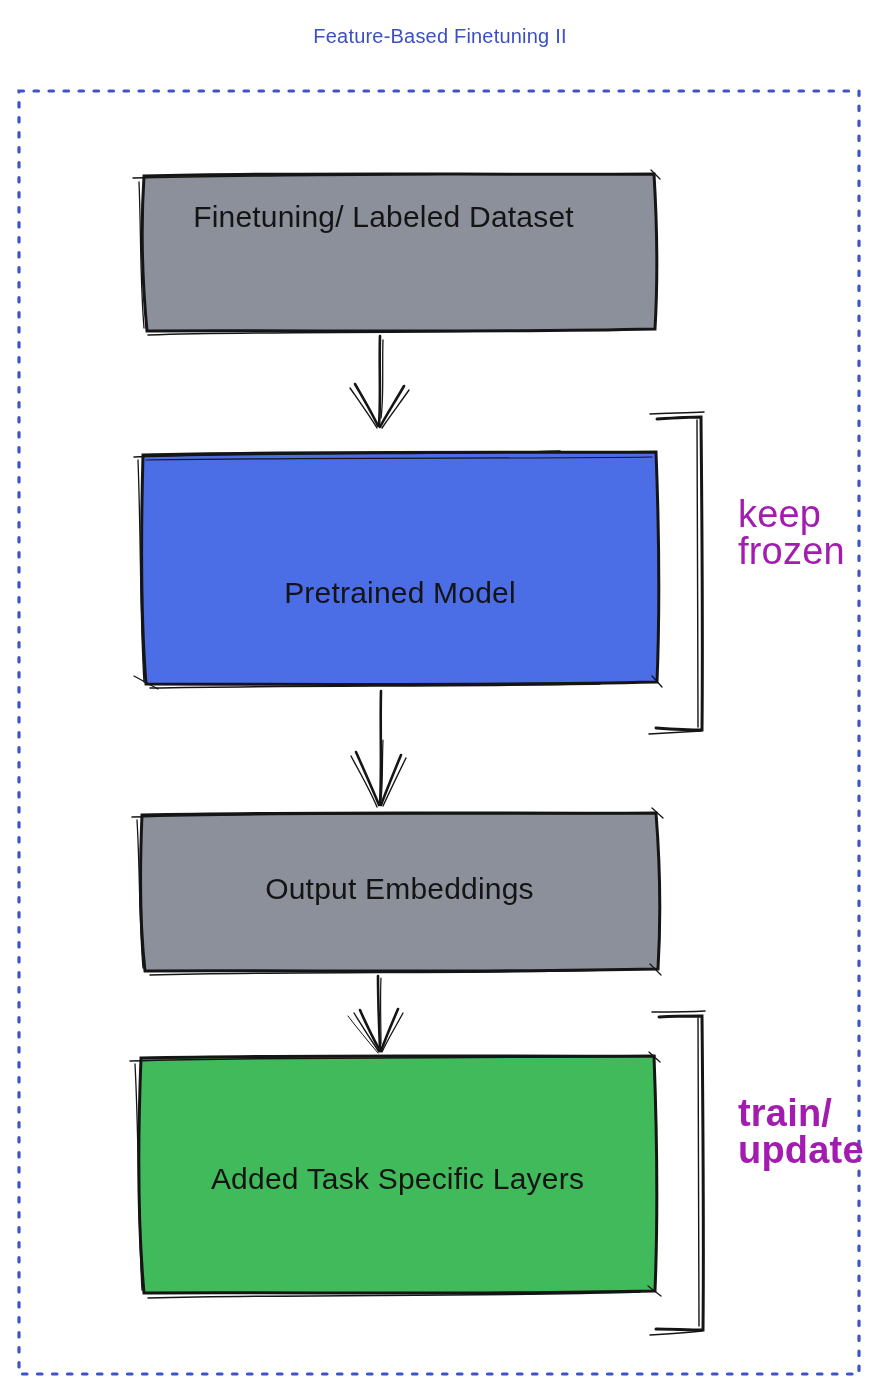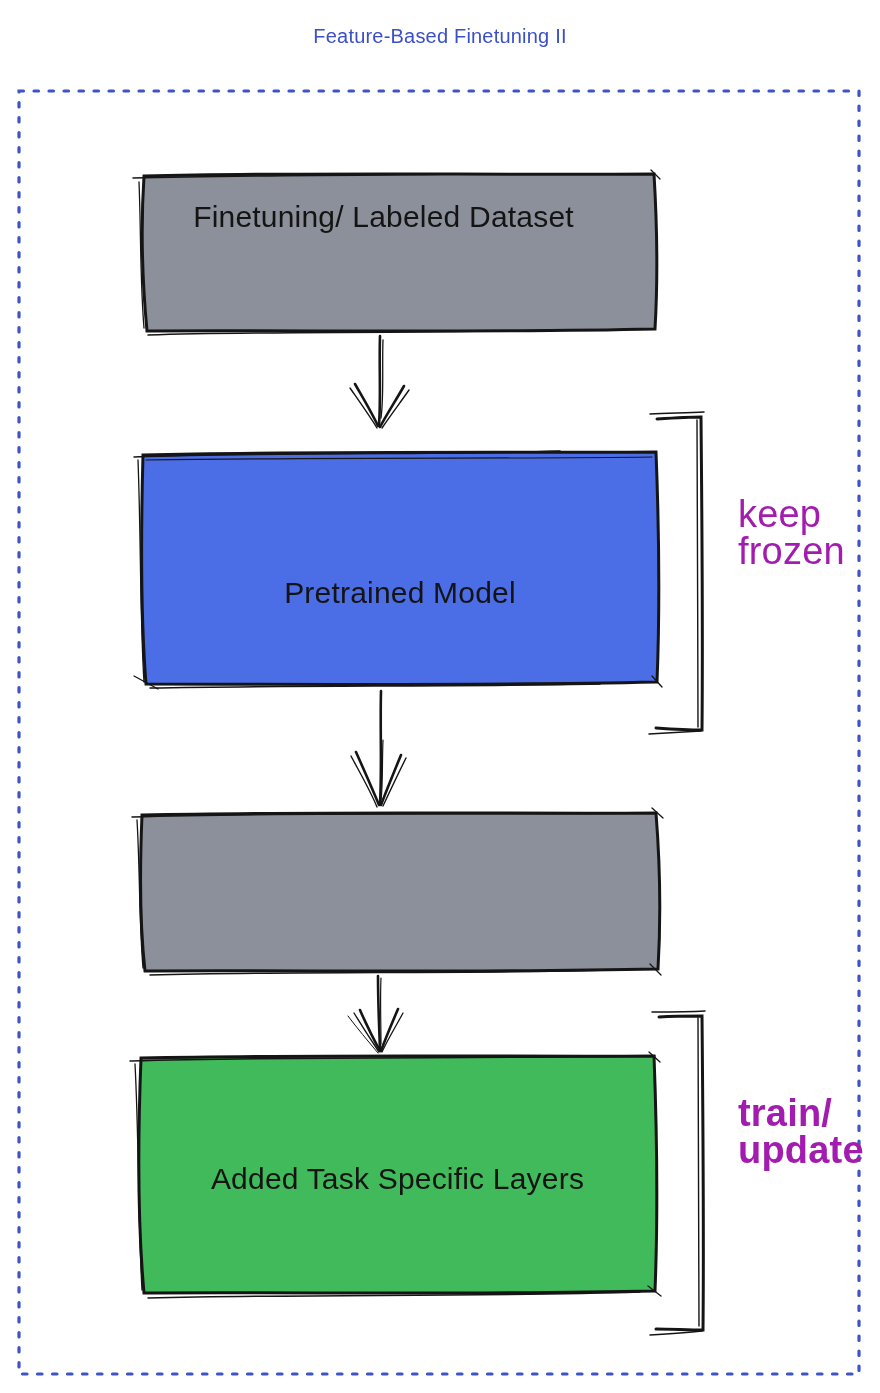--- a/index.html
+++ b/index.html
@@ -132,20 +132,21 @@
     <g>
       <path class="sketch" stroke-width="3" d="M659,1017 C675,1016 691,1016 702,1016 C703,1120 704,1228 703,1330 C688,1330 671,1329 656,1329"></path>
       <path class="sketch" stroke-width="1.5" d="M652,1012 C670,1012 688,1012 705,1011"></path>
       <path class="sketch" stroke-width="1.4" d="M698,1018 C698,1120 699,1224 699,1326"></path>
       <path class="sketch" stroke-width="1.5" d="M650,1335 C668,1334 685,1333 702,1331"></path>
     </g>
   </svg>
 
   <div class="node-label lbl-dataset">Finetuning/ Labeled Dataset</div>
   <div class="node-label lbl-pretrained">Pretrained Model</div>
+  <div class="node-label lbl-embeddings">Output Embeddings</div>
   <div class="node-label lbl-task">Added Task Specific Layers</div>
 
   <div class="side-label side-keep">keep
 frozen</div>
   <div class="side-label side-train">train/
 update</div>
 
 </div>
 
 </body></html>

